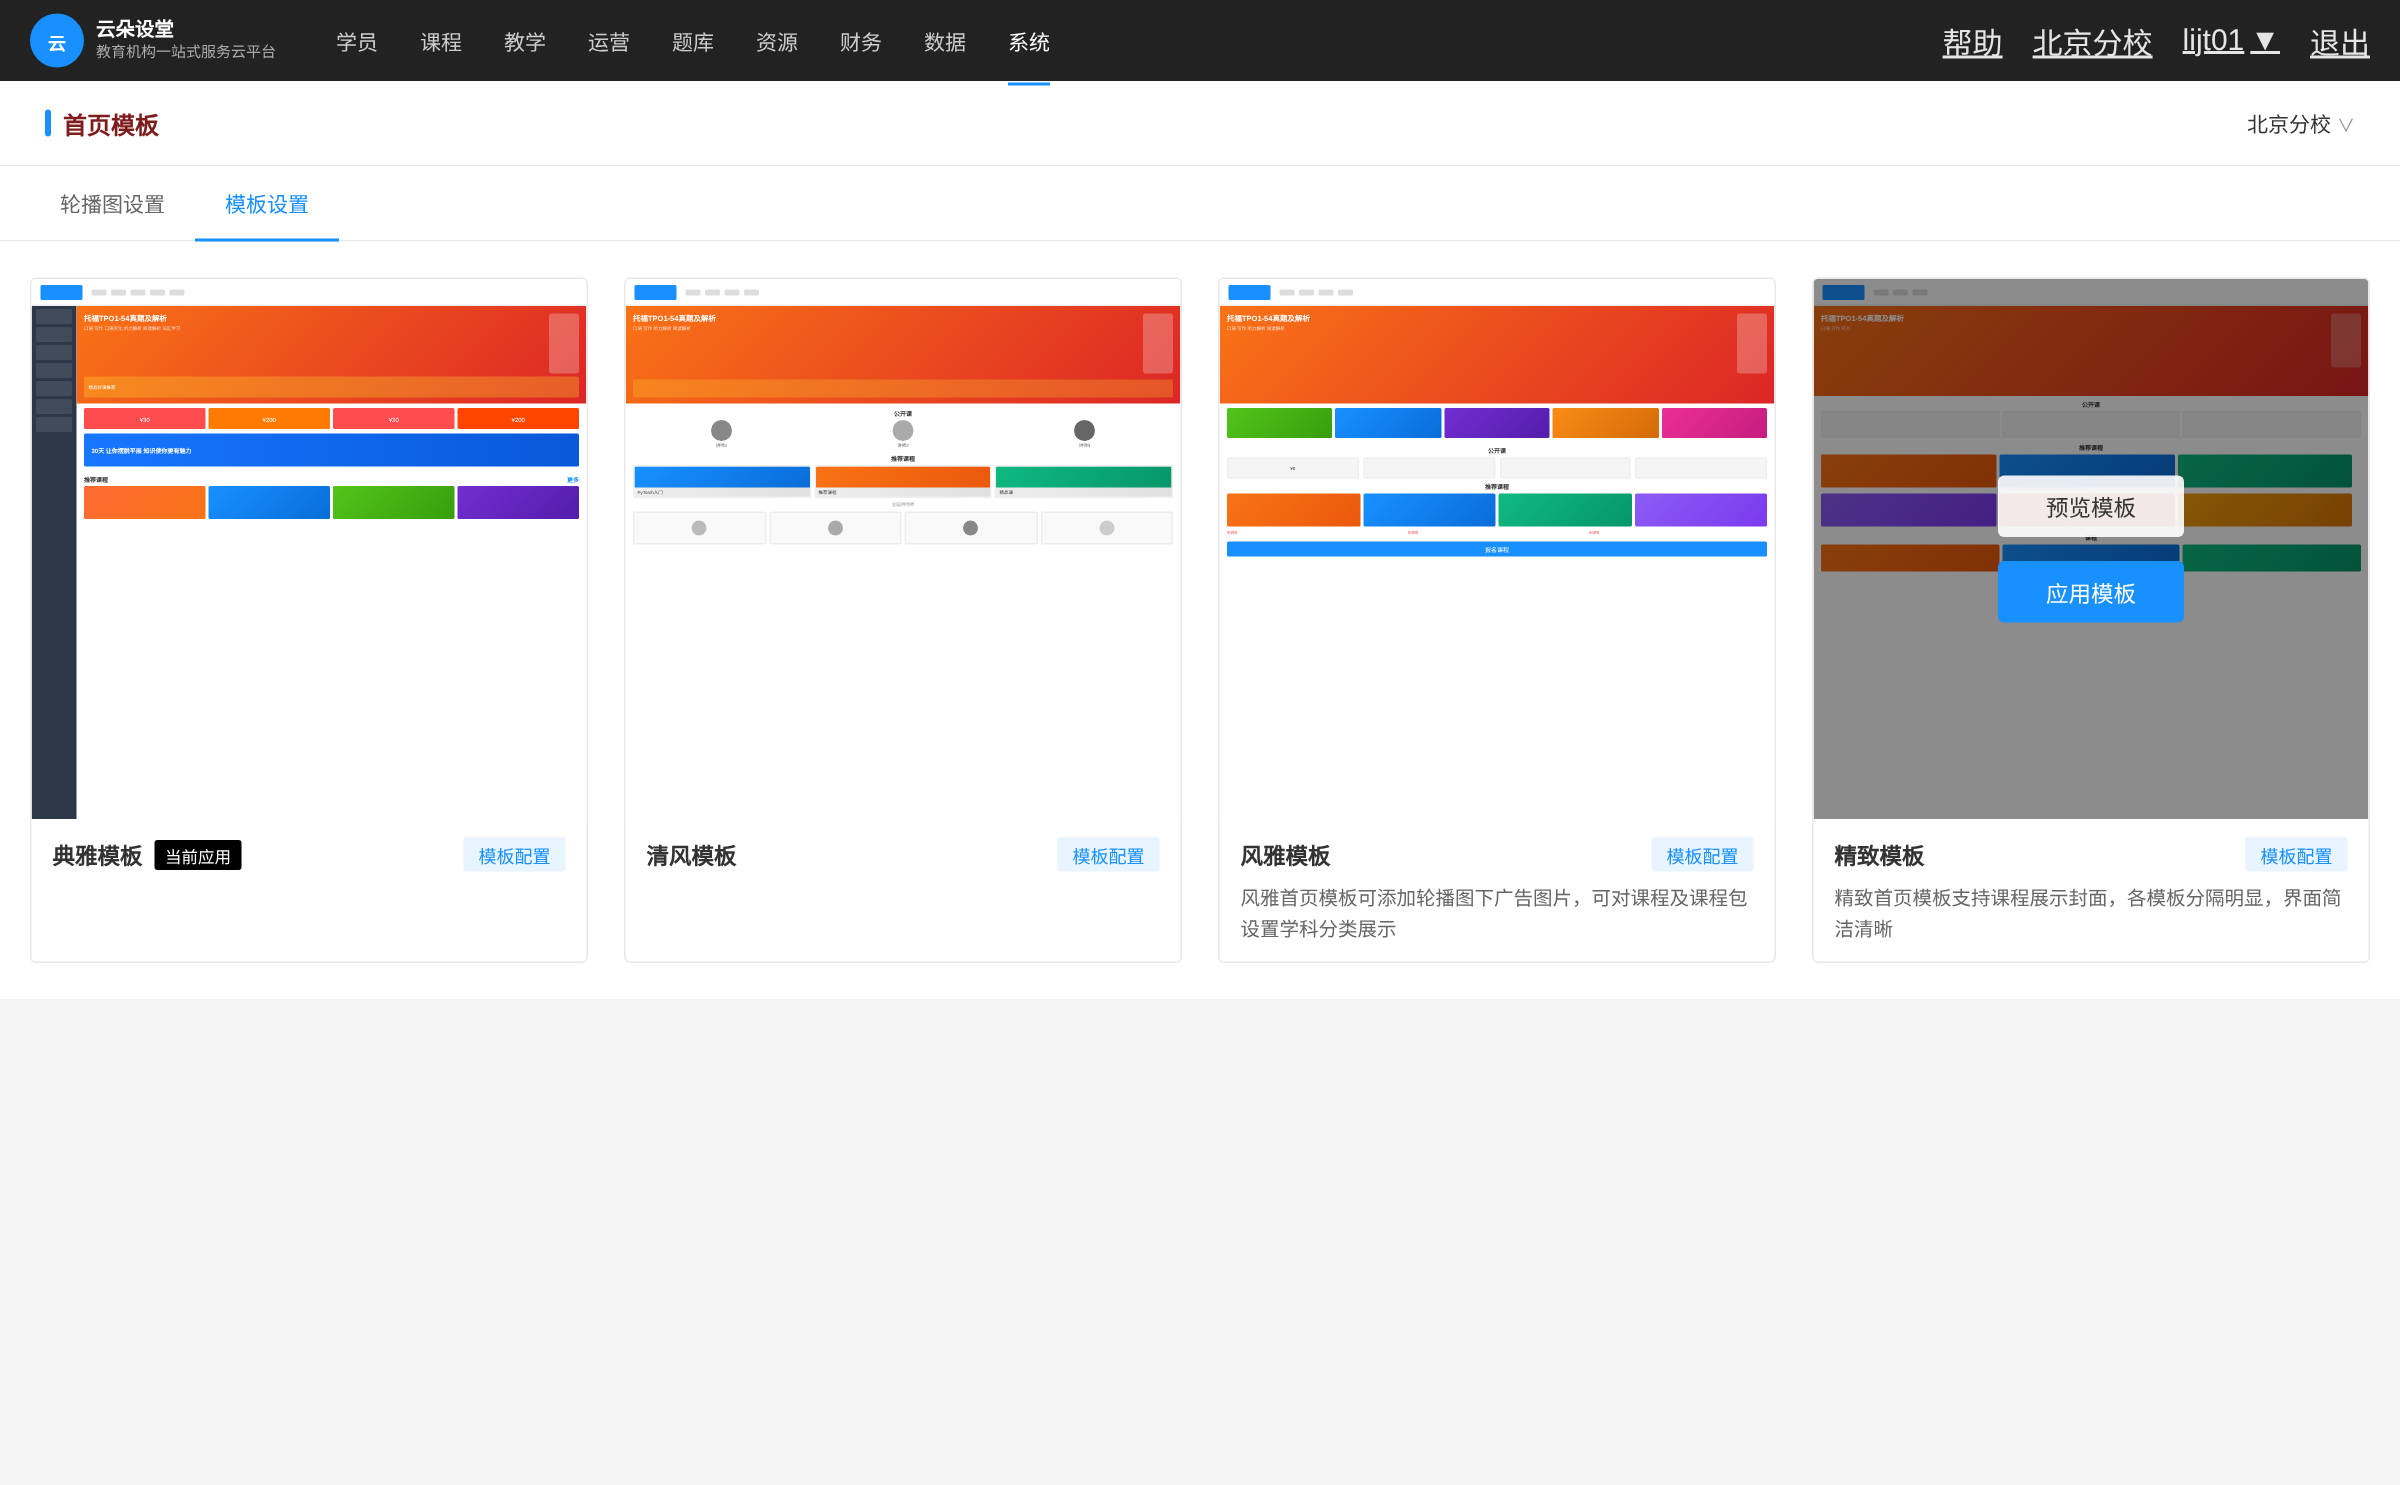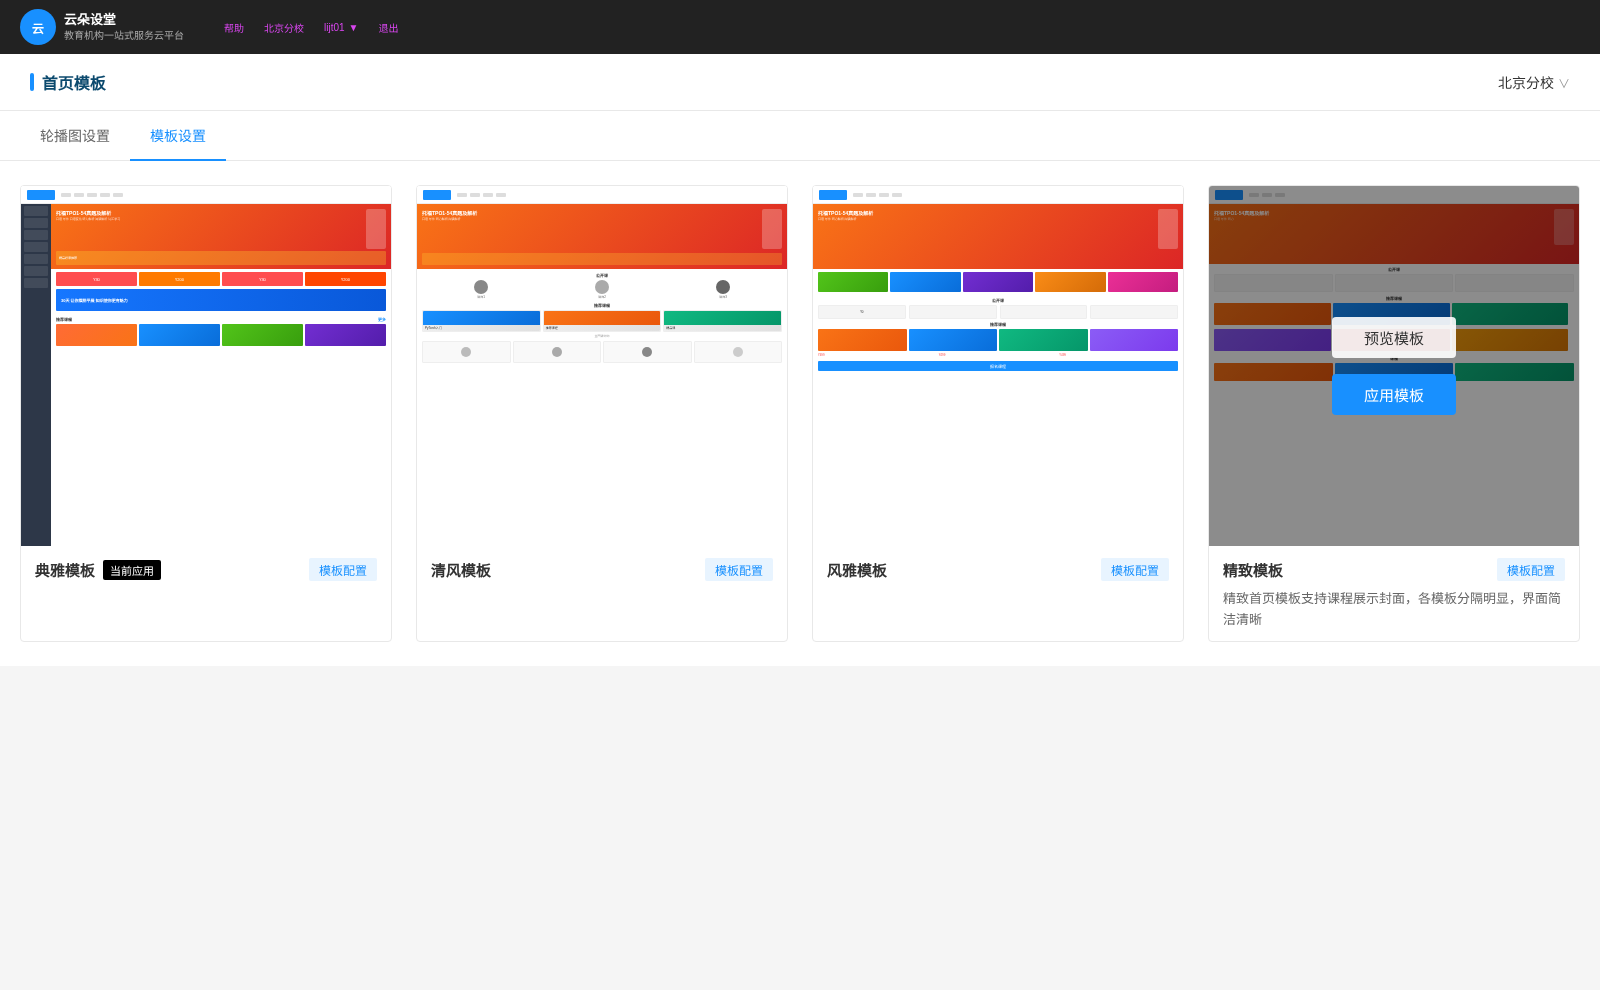--- a/index.html
+++ b/index.html
@@ -9,30 +9,30 @@
     .nav { background: #222; height: 54px; display: flex; align-items: center; padding: 0 20px; }
     .nav-logo { display: flex; align-items: center; margin-right: 40px; }
     .nav-logo-icon { width: 36px; height: 36px; background: #1890ff; border-radius: 50%; display: flex; align-items: center; justify-content: center; color: #fff; font-size: 12px; font-weight: bold; margin-right: 8px; }
     .nav-logo-text { color: #fff; font-size: 12px; line-height: 1.3; }
     .nav-logo-text .line1 { font-size: 13px; font-weight: bold; }
     .nav-menu { display: flex; gap: 28px; flex: 1; }
     .nav-item { color: #ccc; font-size: 14px; cursor: pointer; padding: 4px 0; position: relative; }
     .nav-item.active { color: #fff; }
     .nav-item.active::after { content: ''; position: absolute; bottom: -16px; left: 0; right: 0; height: 2px; background: #1890ff; }
     .nav-right { display: flex; gap: 20px; align-items: center; }
-    .nav-right-item { color: #d946ef; font-size: 10px; cursor: pointer; display: flex; align-items: center; gap: 4px; }
+    .nav-right-item { color: #e5e5e5; font-size: 20px; cursor: pointer; display: flex; align-items: center; gap: 4px; text-decoration: underline; }
 
     
     .page { background: #f5f5f5; min-height: calc(100vh - 54px); }
 
     
     .page-header { background: #fff; padding: 16px 30px; display: flex; align-items: center; justify-content: space-between; border-bottom: 1px solid #e8e8e8; }
     .page-title-wrap { display: flex; align-items: center; gap: 8px; }
     .page-title-bar { width: 4px; height: 18px; background: #1890ff; border-radius: 2px; }
-    .page-title { font-size: 16px; font-weight: bold; color: #0c4a6e; }
+    .page-title { font-size: 16px; font-weight: bold; color: #7f1d1d; }
     .page-branch { font-size: 14px; color: #333; display: flex; align-items: center; gap: 4px; cursor: pointer; }
     .page-branch .chevron { font-size: 12px; color: #999; }
 
     
     .tabs { background: #fff; border-bottom: 1px solid #e8e8e8; padding: 0 20px; display: flex; gap: 0; }
     .tab { padding: 14px 20px; font-size: 14px; color: #666; cursor: pointer; border-bottom: 2px solid transparent; margin-bottom: -1px; }
     .tab.active { color: #1890ff; border-bottom-color: #1890ff; font-weight: 500; }
 
     
     .note { background: #fff; padding: 12px 20px; font-size: 13px; color: #999; border-bottom: 1px solid #f0f0f0; }
@@ -163,20 +163,31 @@
 <body>
 
 <nav class="nav">
   <div class="nav-logo">
     <div class="nav-logo-icon">云</div>
     <div class="nav-logo-text">
       <div class="line1">云朵设堂</div>
       <div style="font-size:10px;color:#aaa">教育机构一站式服务云平台</div>
     </div>
   </div>
+  <div class="nav-menu">
+    <span class="nav-item">学员</span>
+    <span class="nav-item">课程</span>
+    <span class="nav-item">教学</span>
+    <span class="nav-item">运营</span>
+    <span class="nav-item">题库</span>
+    <span class="nav-item">资源</span>
+    <span class="nav-item">财务</span>
+    <span class="nav-item">数据</span>
+    <span class="nav-item active">系统</span>
+  </div>
   <div class="nav-right">
     <span class="nav-right-item">帮助</span>
     <span class="nav-right-item">北京分校</span>
     <span class="nav-right-item">
       <span>lijt01</span>
       <span>▼</span>
     </span>
     <span class="nav-right-item">退出</span>
   </div>
 </nav>
@@ -406,20 +417,21 @@
                 </div>
               </div>
               <div class="m3-apply-btn">报名课程</div>
             </div>
           </div>
           <div class="template-info">
             <div class="template-name-row">
               <span class="template-name">风雅模板</span>
               <button class="template-config-btn">模板配置</button>
             </div>
+            <div class="template-desc">风雅首页模板可添加轮播图下广告图片，可对课程及课程包设置学科分类展示</div>
           </div>
         </div>
 
         <div class="template-card">
           <div class="template-preview" style="position:relative;">
             <div class="m4-wrapper">
               <div class="m4-topbar">
                 <div class="m4-logo"></div>
                 <div style="display:flex;gap:3px;">
                   <div style="width:10px;height:4px;background:#ddd;border-radius:1px;"></div>

